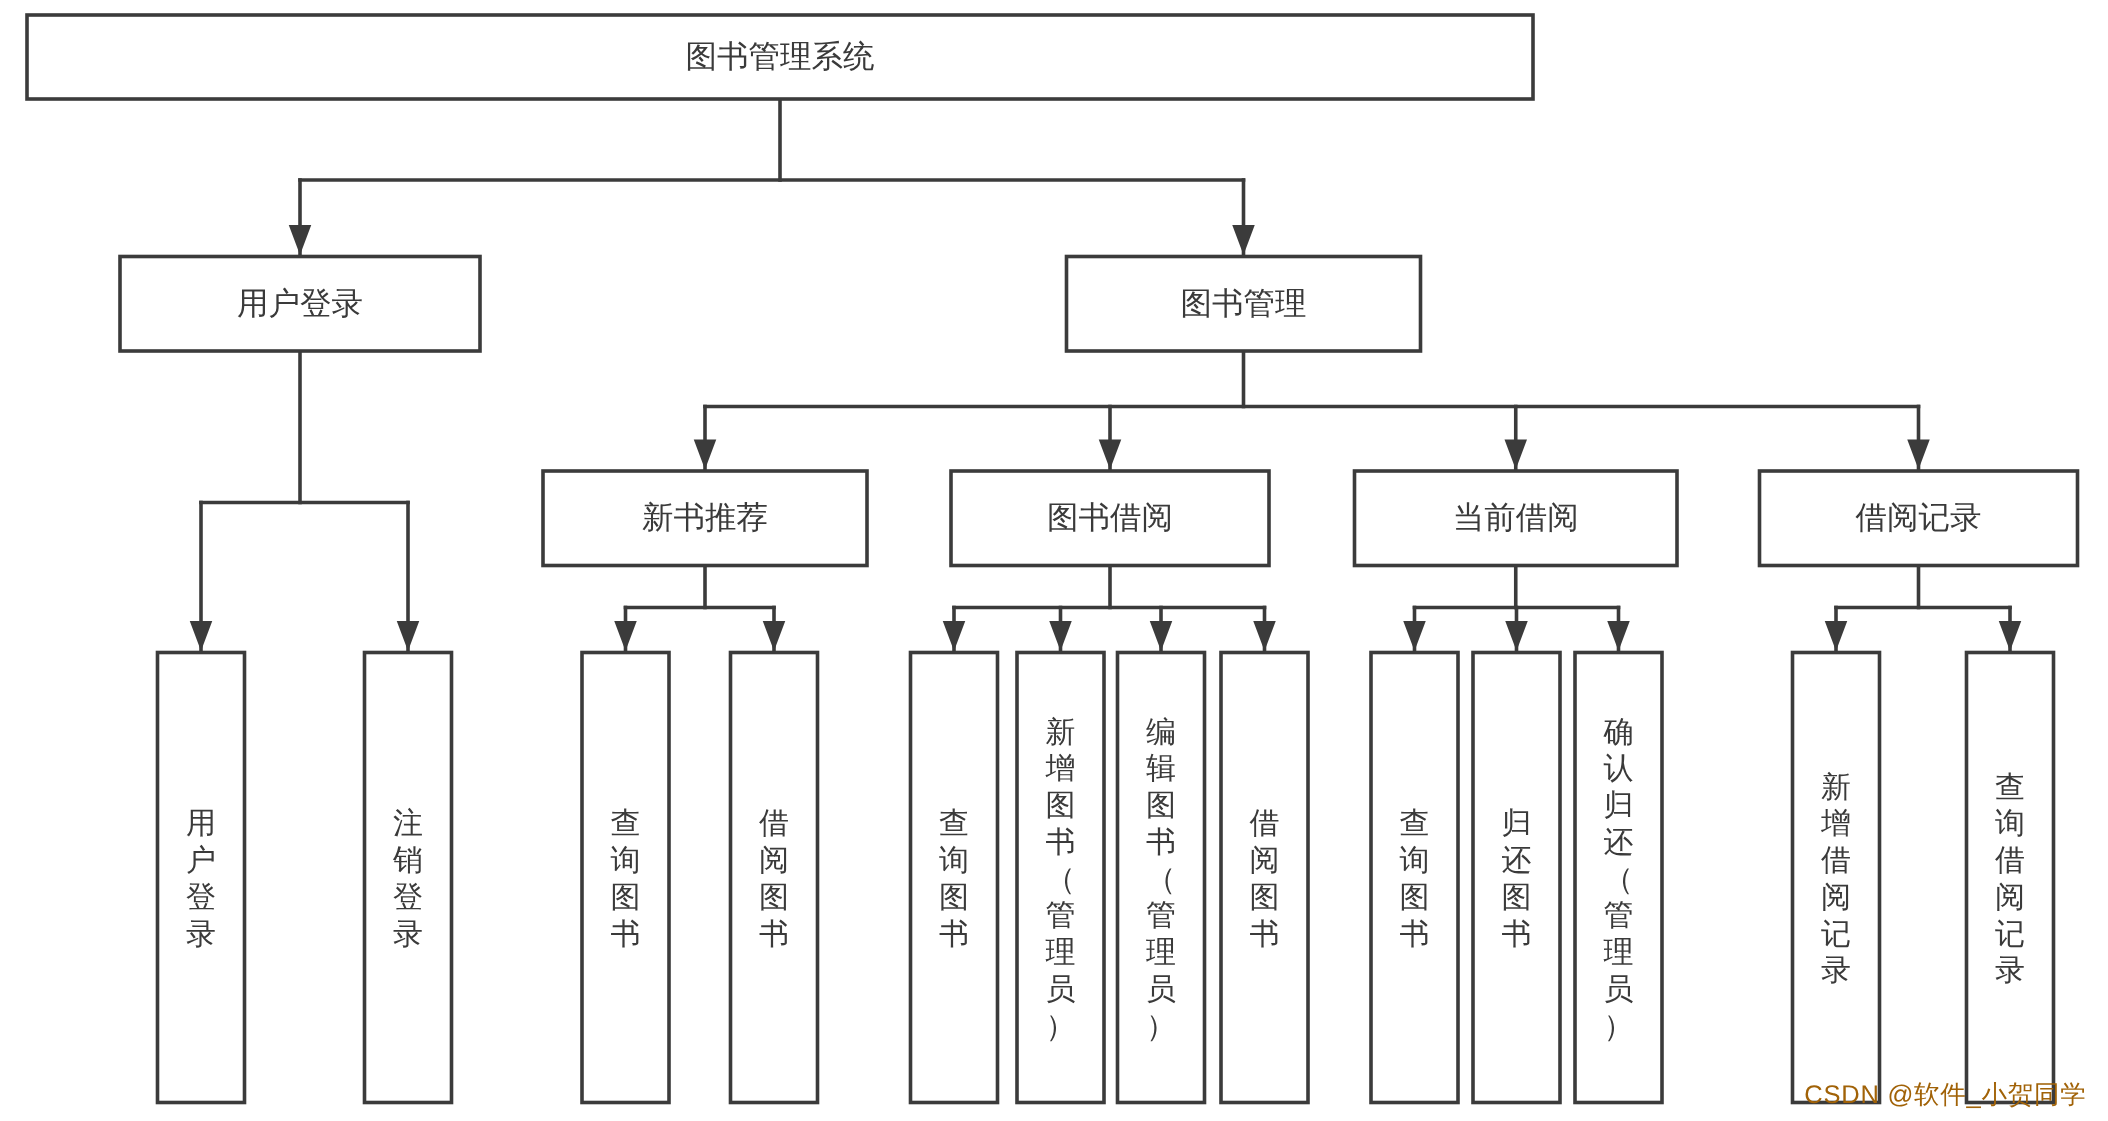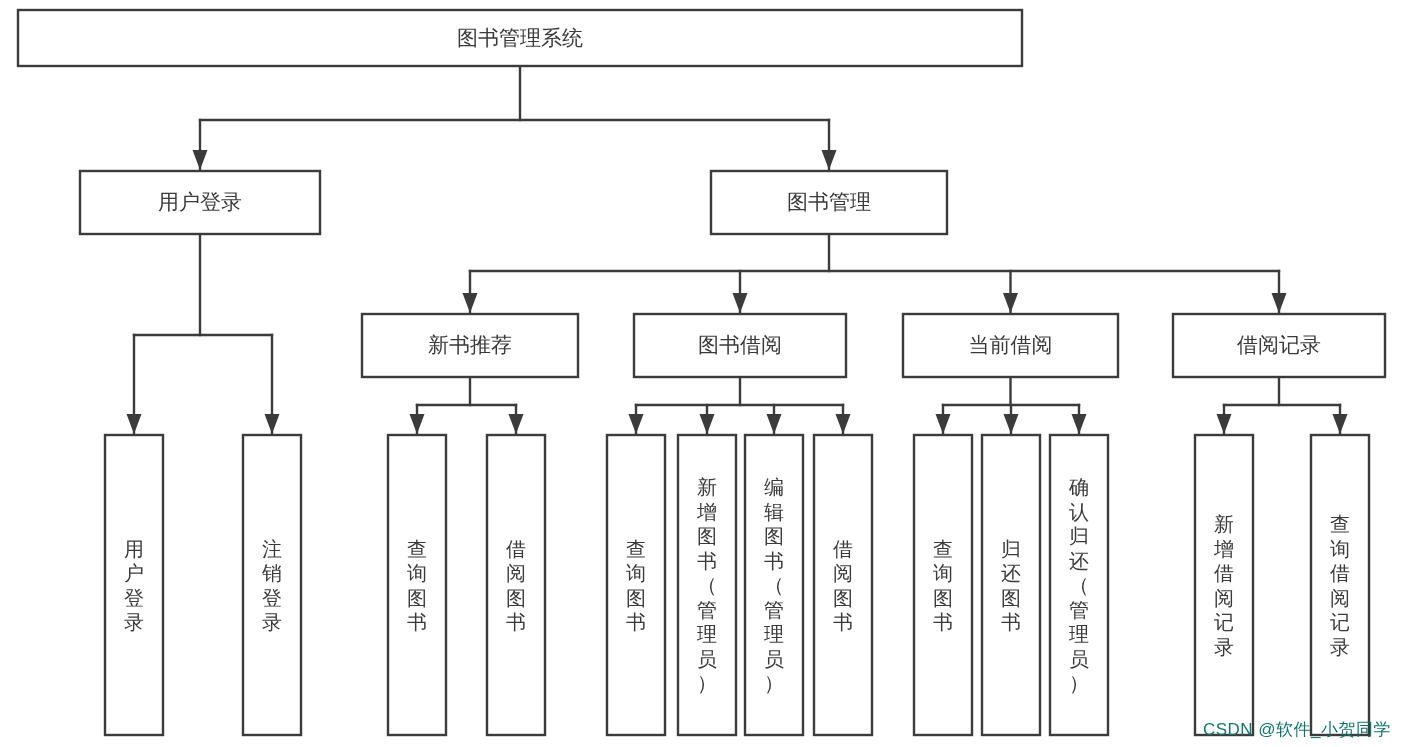--- a/index.html
+++ b/index.html
@@ -52,21 +52,21 @@
     font-family: "Liberation Sans", "DejaVu Sans", sans-serif;
     font-size: 20px;
     text-anchor: middle;
   }
   .watermark {
     position: absolute;
     right: 14px;
     bottom: 6px;
     font-family: "Liberation Sans", "DejaVu Sans", sans-serif;
     font-size: 17px;
-    color: #0f766e;
+    color: #a16207;
     letter-spacing: 0.5px;
     white-space: nowrap;
   }
 </style>
 </head>
 <body>
 
 <div id="diagram-root">
   <svg class="diagram" viewBox="0 0 1405 747">
     <g id="connectors">

